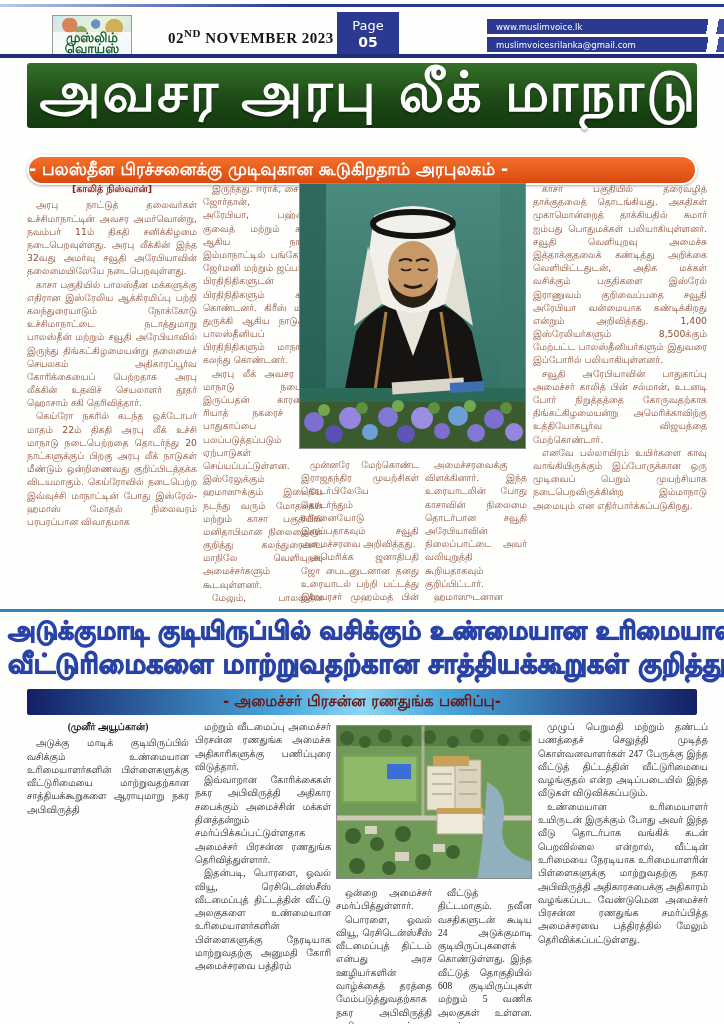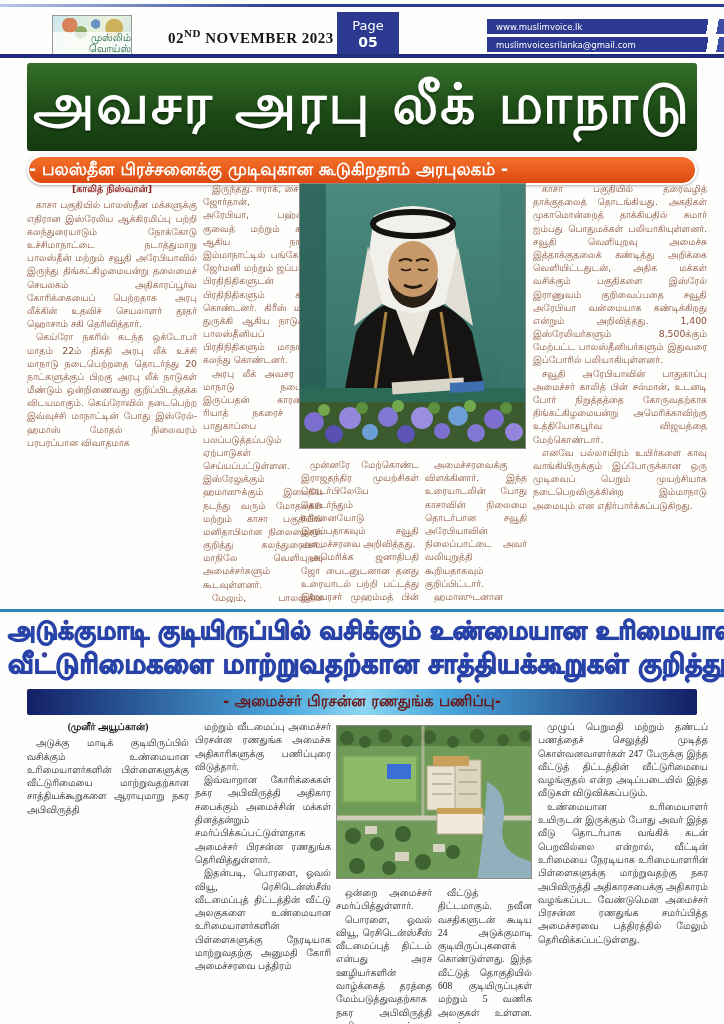--- a/index.html
+++ b/index.html
@@ -13,40 +13,40 @@
   .logo{position:absolute;left:52px;top:15px;width:80px;height:40px;border:1px solid #9a9a9a;
     background:linear-gradient(135deg,#cfe6ef 0%,#e8f2d8 50%,#cfe0ee 100%);
     display:flex;flex-direction:column;justify-content:flex-end;overflow:hidden}
   .logo .noise{position:absolute;inset:2px 2px 12px 2px;
     background:
       radial-gradient(circle at 20% 30%,#d86a3a 0 12%,transparent 13%),
       radial-gradient(circle at 55% 25%,#4a7ac0 0 10%,transparent 11%),
       radial-gradient(circle at 80% 40%,#caa23a 0 14%,transparent 15%),
       radial-gradient(circle at 35% 60%,#7a9a4a 0 12%,transparent 13%);
     opacity:.8}
-  .logo .cap{position:relative;font-size:10px;font-weight:normal;color:#0d5c2a;text-align:right;line-height:11px;
+  .logo .cap{position:relative;font-size:13px;font-weight:bold;color:#0d5c2a;text-align:center;line-height:11px;
     background:rgba(255,255,255,.75)}
   .date{position:absolute;left:168px;top:27px;font-family:"Liberation Serif",serif;font-weight:bold;
     font-size:15px;color:#151515;letter-spacing:.5px}
   .date sup{font-size:11px}
   .pagebox{position:absolute;left:337px;top:12px;width:62px;height:45px;background:#2b3990;color:#fff;
     border-radius:0 0 4px 4px;display:flex;flex-direction:column;align-items:center;justify-content:center;line-height:1.15}
   .pagebox .p1{font-size:13px}
   .pagebox .p2{font-size:14px;font-weight:bold}
   .urlbar{position:absolute;left:487px;width:255px;height:15px;color:#fff;font-size:8.5px;
     display:flex;align-items:center;padding-left:9px;
     background:linear-gradient(100deg,#2b3990 0 86%,#ffffff 86% 90%,#3d4da5 90%)}
   .urlbar.b1{top:19px}
   .urlbar.b2{top:37px}
   .thickrule{position:absolute;left:0;top:54px;width:724px;height:4px;background:#1f2d7a}
 
   
-  .banner{position:absolute;left:27px;top:63px;width:670px;height:88px;border-radius:3px;
+  .banner{position:absolute;left:27px;top:63px;width:670px;height:65px;border-radius:3px;
     background:linear-gradient(180deg,#35702a 0%,#1d4a16 55%,#143a0f 100%);
-    display:flex;align-items:center;justify-content:center}
+    display:flex;align-items:center;justify-content:flex-end}
   .banner .h1{color:#ffffff;font-size:55px;font-weight:bold;letter-spacing:2px;white-space:nowrap;
     text-shadow:0 2px 2px rgba(0,0,0,.35)}
   .strip-orange{position:absolute;left:27px;top:155px;width:670px;height:30px;border-radius:15px;
     border:2px solid #ffffff;background:linear-gradient(180deg,#f4702a,#dc4a10);
     box-shadow:0 1px 3px rgba(0,0,0,.35);display:flex;align-items:center;justify-content:flex-start}
   .strip-orange .t{color:#fff;font-size:17px;font-weight:bold;white-space:nowrap}
 
   
   .art{position:absolute;left:0;width:724px}
   .art1{top:182px;height:421px;color:#8a5038}
@@ -108,20 +108,21 @@
     <div class="h1">அவசர அரபு லீக் மாநாடு</div>
   </div>
   <div class="strip-orange">
     <div class="t">- பலஸ்தீன பிரச்சனைக்கு முடிவுகான கூடுகிறதாம் அரபுலகம் -</div>
   </div>
 
   <section class="art art1">
     <div class="col a1c1">
       <span class="byline">[காலித் நிஸ்வான்]</span>
       <div>
+          <p>அரபு நாட்டுத் தலைவர்கள் உச்சிமாநாட்டின் அவசர அமர்வொன்று, நவம்பர் 11ம் திகதி சனிக்கிழமை நடைபெறவுள்ளது. அரபு லீக்கின் இந்த 32வது அமர்வு சவூதி அரேபியாவின் தலைமையிலேயே நடைபெறவுள்ளது.</p>
           <p>காசா பகுதியில் பாலஸ்தீன மக்களுக்கு எதிரான இஸ்ரேலிய ஆக்கிரமிப்பு பற்றி கலந்துரையாடும் நோக்கோடு உச்சிமாநாட்டை நடாத்துமாறு பாலஸ்தீன் மற்றும் சவூதி அரேபியாவில் இருந்து திங்கட்கிழமையன்று தலைமைச் செயலகம் அதிகாரப்பூர்வ கோரிக்கையைப் பெற்றதாக அரபு லீக்கின் உதவிச் செயலாளர் தூதர் ஹொசாம் சகி தெரிவித்தார்.</p>
           <p>கெய்ரோ நகரில் கடந்த ஒக்டோபர் மாதம் 22ம் திகதி அரபு லீக் உச்சி மாநாடு நடைபெற்றதை தொடர்ந்து 20 நாட்களுக்குப் பிறகு அரபு லீக் நாடுகள் மீண்டும் ஒன்றிணைவது குறிப்பிடத்தக்க விடயமாகும். கெய்ரோவில் நடைபெற்ற இவ்வுச்சி மாநாட்டின் போது இஸ்ரேல்-ஹமாஸ் மோதல் நிலைவரம் பரபரப்பான விவாதமாக</p>
         </div>
     </div>
     <div class="col a1c2">
         <p>இருந்தது. ஈராக், சைப்ரஸ், ஜோர்தான், சவூதி அரேபியா, பஹ்றைன், குவைத் மற்றும் கத்தார் ஆகிய நாடுகள் இம்மாநாட்டில் பங்கேற்றன. ஜேர்மனி மற்றும் ஜப்பானின் பிரதிநிதிகளுடன் ஐ.நா பிரதிநிதிகளும் கலந்து கொண்டனர். கிரீஸ் மற்றும் துருக்கி ஆகிய நாடுகளின் பாலஸ்தீனியப் பிரதிநிதிகளும் மாநாட்டில் கலந்து கொண்டனர்.</p>
         <p>அரபு லீக் அவசர உச்சி மாநாடு நடைபெற இருப்பதன் காரணமாக ரியாத் நகரைச் சூழ பாதுகாப்பை பலப்படுத்தப்படும் ஏற்பாடுகள் செய்யப்பட்டுள்ளன. இஸ்ரேலுக்கும் ஹமாஸுக்கும் இடையே நடந்து வரும் மோதல்கள் மற்றும் காசா பகுதியில் மனிதாபிமான நிலைமைகள் குறித்து கலந்துரையாட மாநிலே வெளியுறவு அமைச்சர்களும் கூடவுள்ளனர்.</p>
         <p>மேலும், பாலஸ்தீன மக்களின் அபிலாஷைகளை பூர்த்தி செய்யும் வகையிலும் மற்றும் அவர்களது பிரச்சனைகளுக்கான தீர்வைக் காணும் வகையிலும் இராஜதந்திர முயற்சிகள் பல பகுதிகளிலும் சவூதி மேற்கொண்டுள்ளதாகவும்,</p>
       </div>
 

